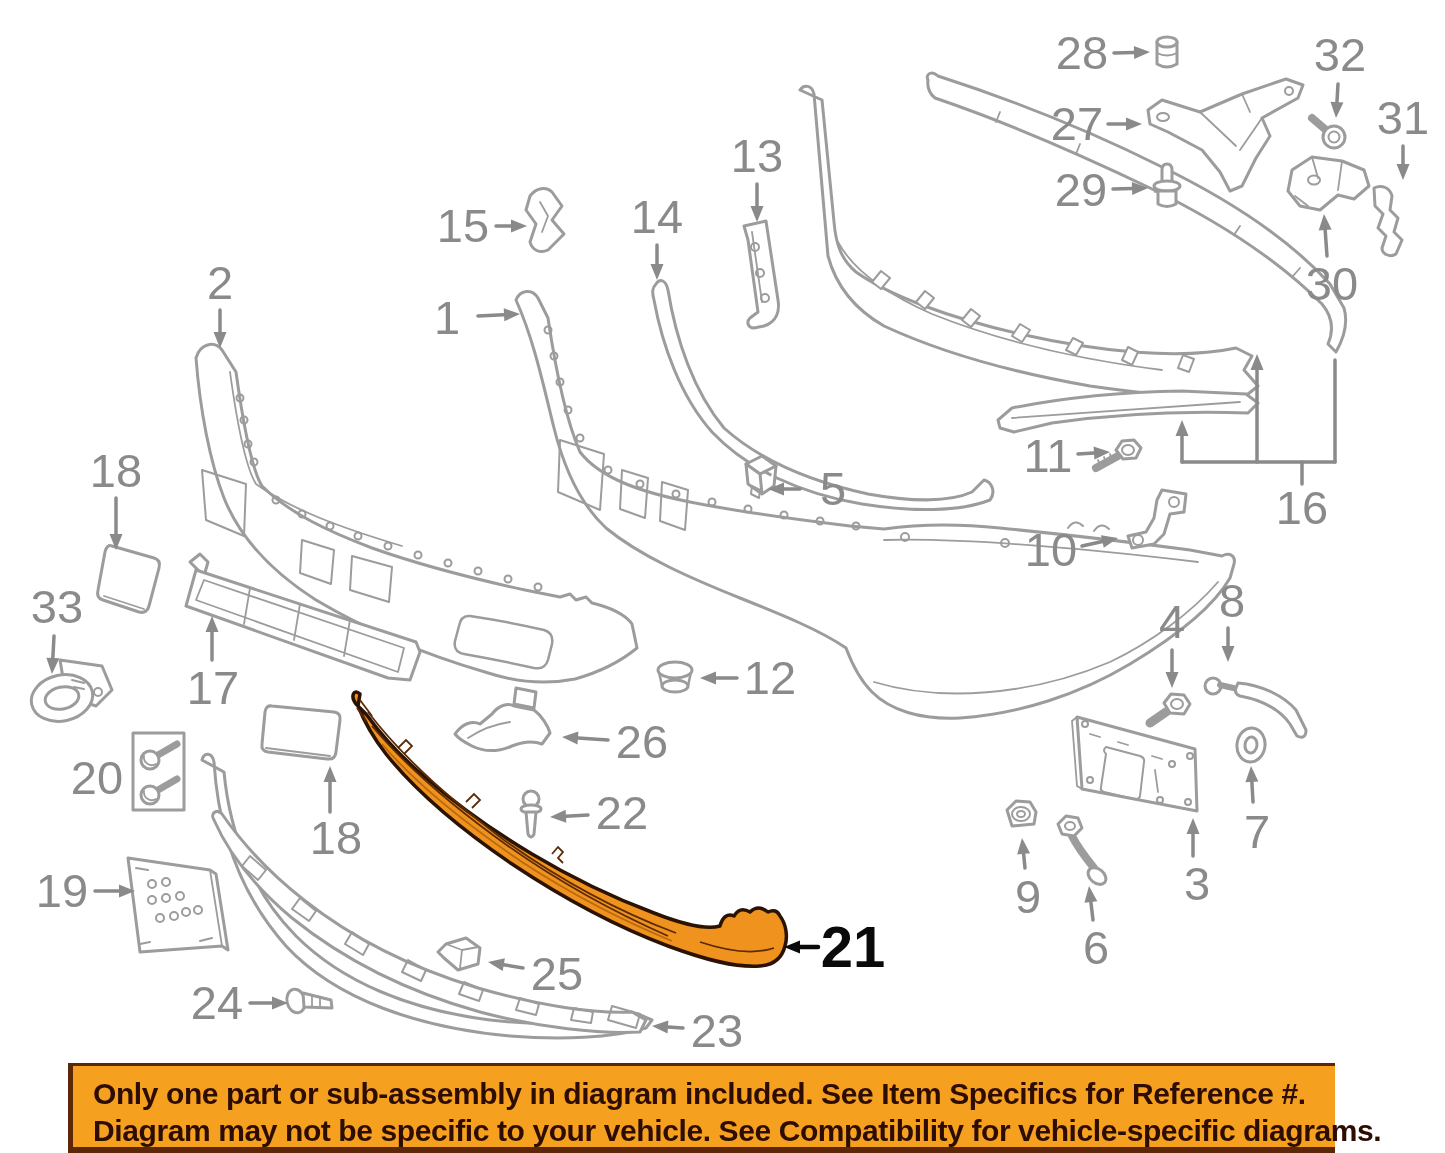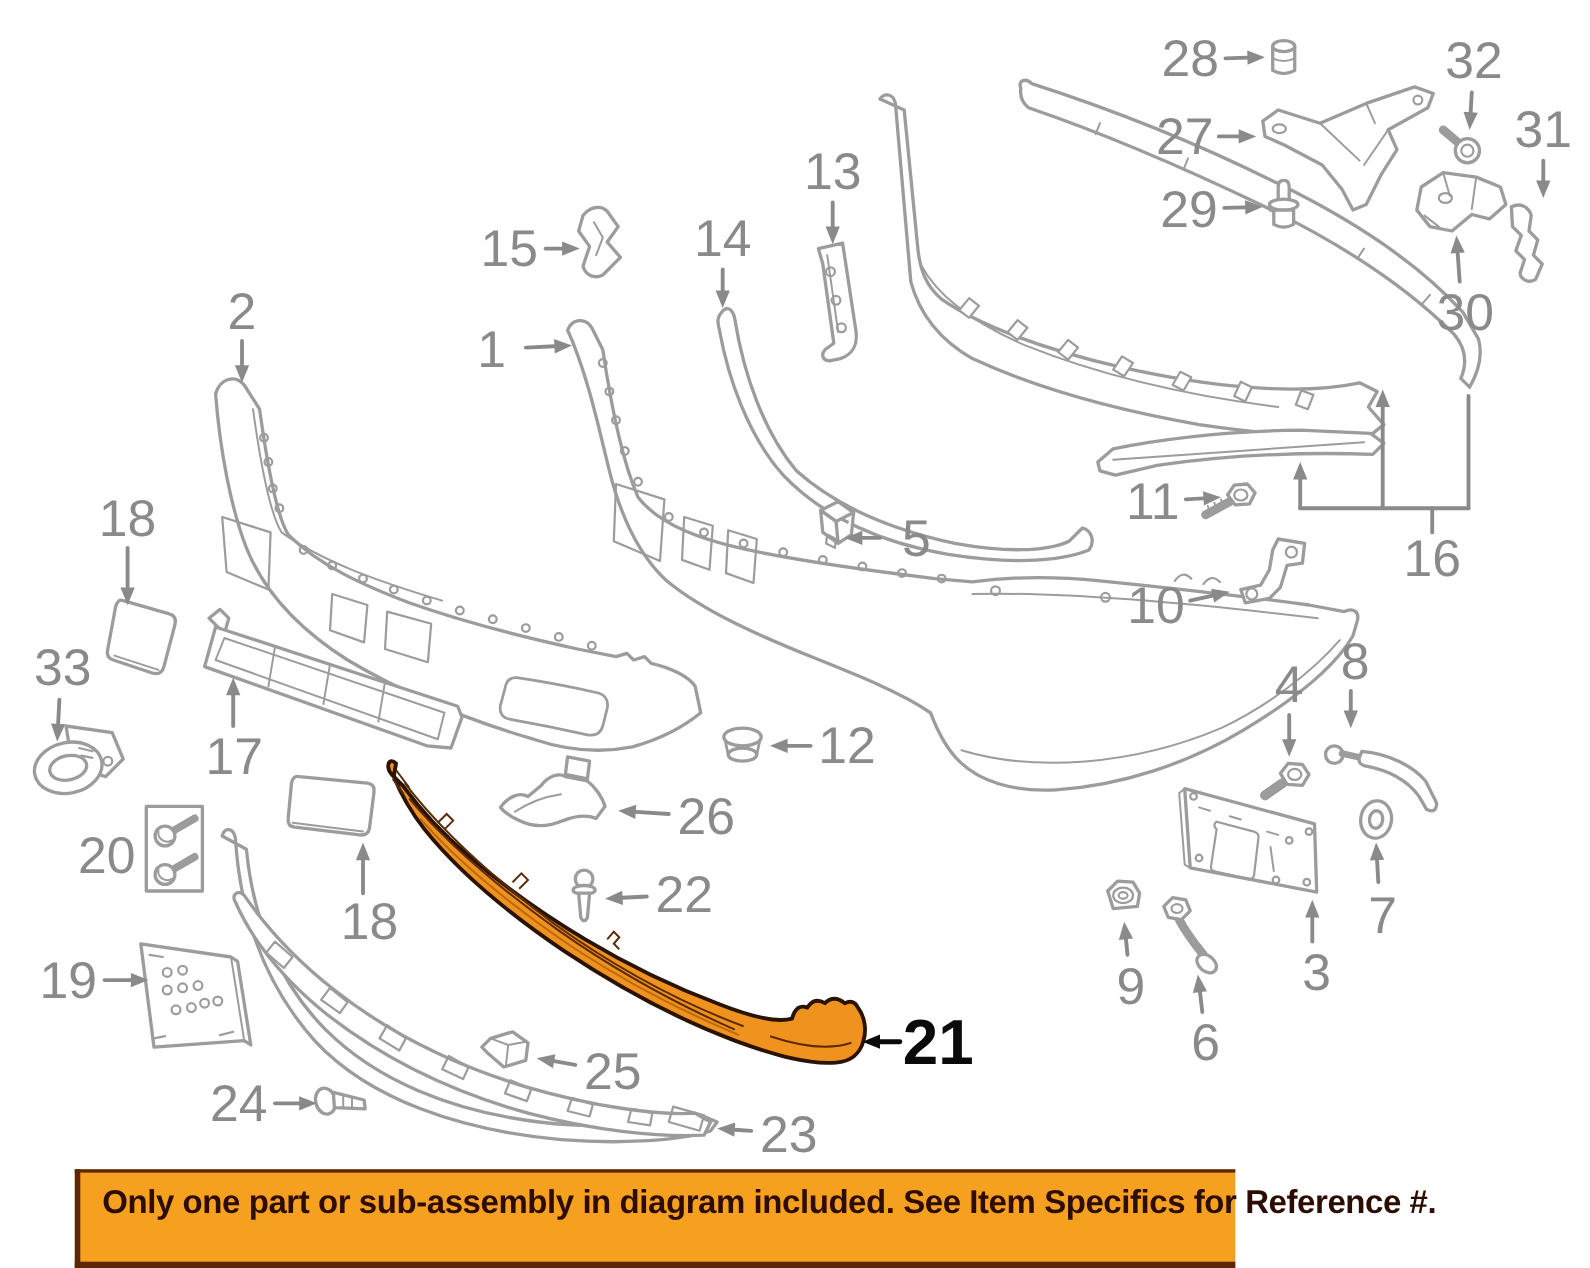--- a/index.html
+++ b/index.html
@@ -1,20 +1,20 @@
 <!DOCTYPE html>
 <html><head>
 <meta charset="utf-8">
 <style>
   html,body{margin:0;padding:0;background:#fff;}
   .stage{position:relative;width:1445px;height:1153px;background:#ffffff;overflow:hidden;
          font-family:"Liberation Sans","DejaVu Sans",sans-serif;}
   .stage svg{position:absolute;left:0;top:0;}
   .plbl{font-family:"Liberation Sans","DejaVu Sans",sans-serif;}
-  .banner{position:absolute;left:68px;top:1063px;width:1055px;height:90px;box-sizing:border-box;
+  .banner{position:absolute;left:68px;top:1063px;width:1267px;height:90px;box-sizing:border-box;
           padding:9px 0 0 20px;}
   .banner div{font-weight:bold;font-size:30px;line-height:37px;letter-spacing:-0.4px;white-space:nowrap;}
 </style>
 </head>
 <body>
 
 <div class="stage">
 
 <svg width="1445" height="1153" viewBox="0 0 1445 1153">
 
@@ -505,15 +505,16 @@
         <g>
           <line x1="54" y1="636" x2="52.840941329964224" y2="658.0221147306798" stroke="#8A8A8A" stroke-width="3.5" stroke-linecap="round"></line>
           <polygon points="52,674 59.33195722062554,658.3637471459778 46.34992543930291,657.6804823153819" fill="#8A8A8A"></polygon>
           <text x="57" y="623" text-anchor="middle" fill="#8A8A8A" class="plbl" font-size="47" font-weight="400">33</text>
         </g>
       </g>
 </svg>
 
 <div class="banner" style="background: rgb(246, 160, 31); border-left: 5px solid rgb(92, 39, 6); border-bottom: 6px solid rgb(92, 39, 6); border-top: 3px solid rgb(92, 39, 6);">
   <div style="color: rgb(45, 12, 2);">Only one part or sub-assembly in diagram included. See Item Specifics for Reference #.</div>
+  <div style="color: rgb(45, 12, 2);">Diagram may not be specific to your vehicle. See Compatibility for vehicle-specific diagrams.</div>
 </div>
 
 </div>
 
 </body></html>

